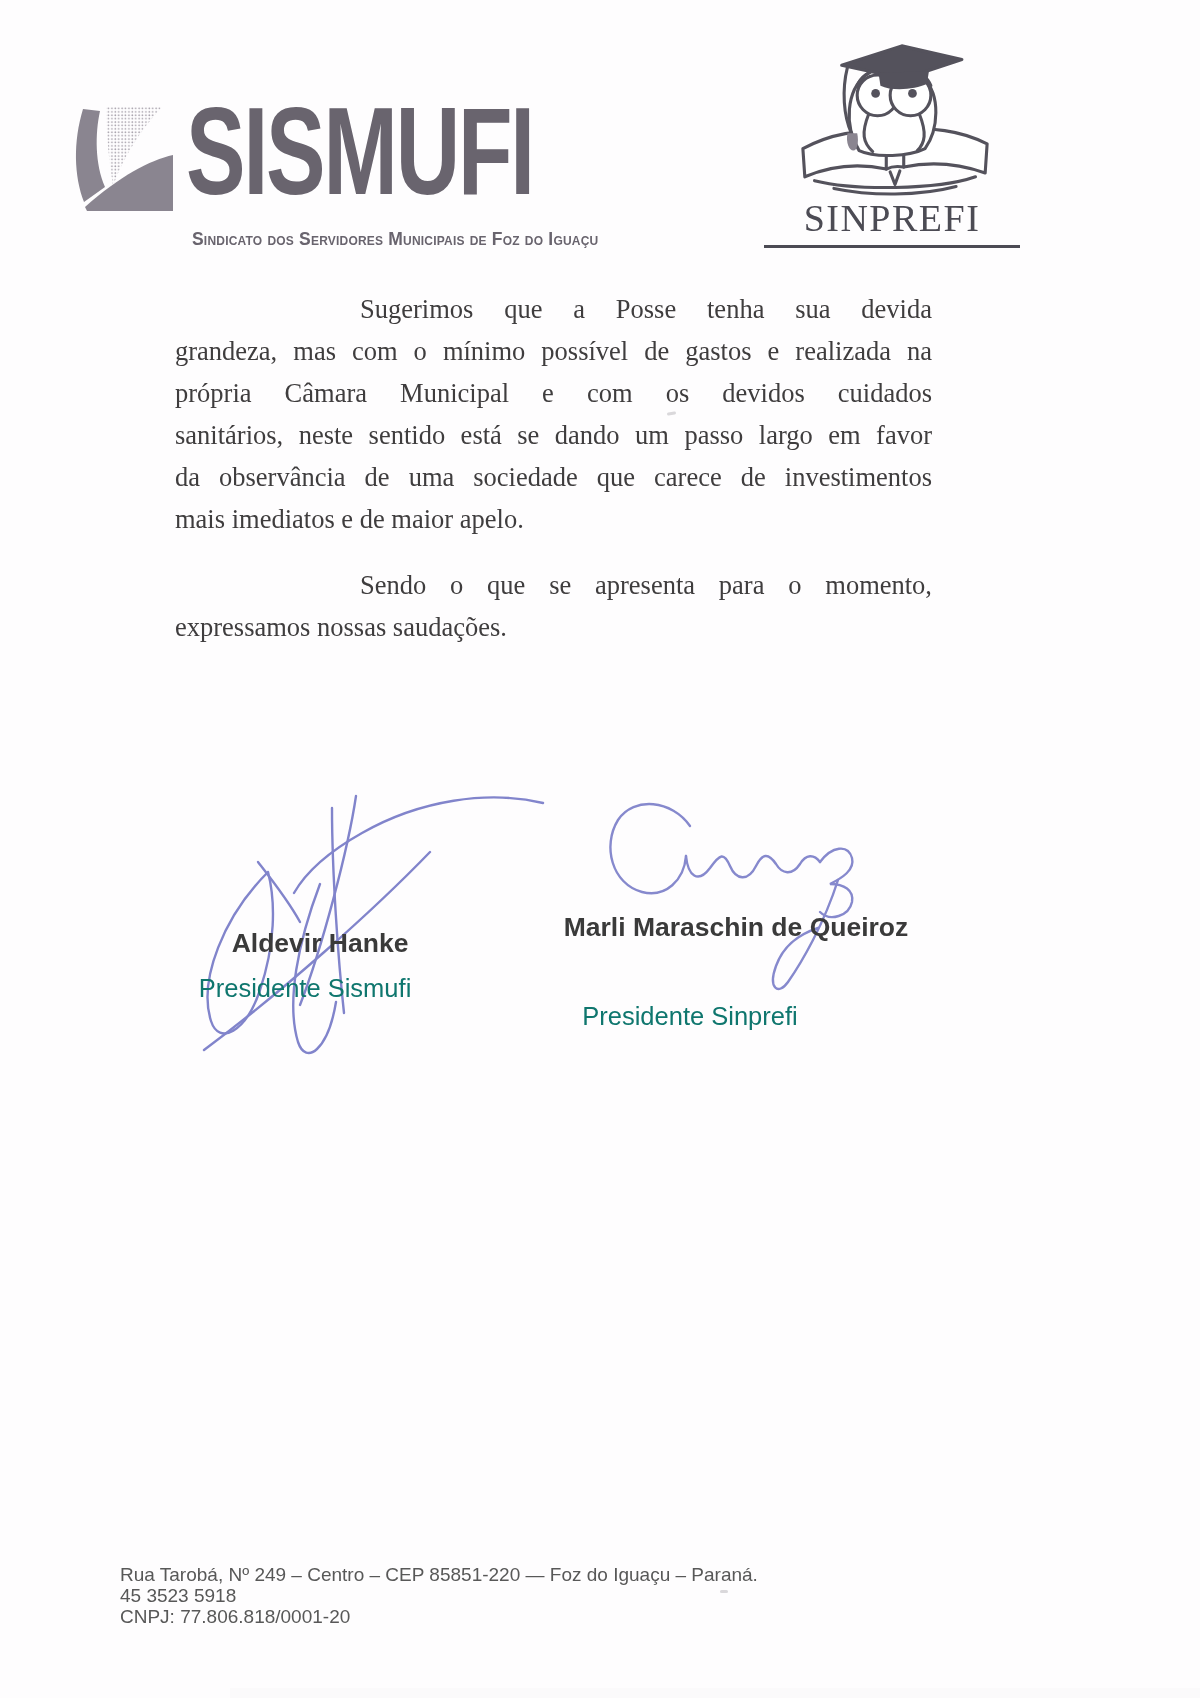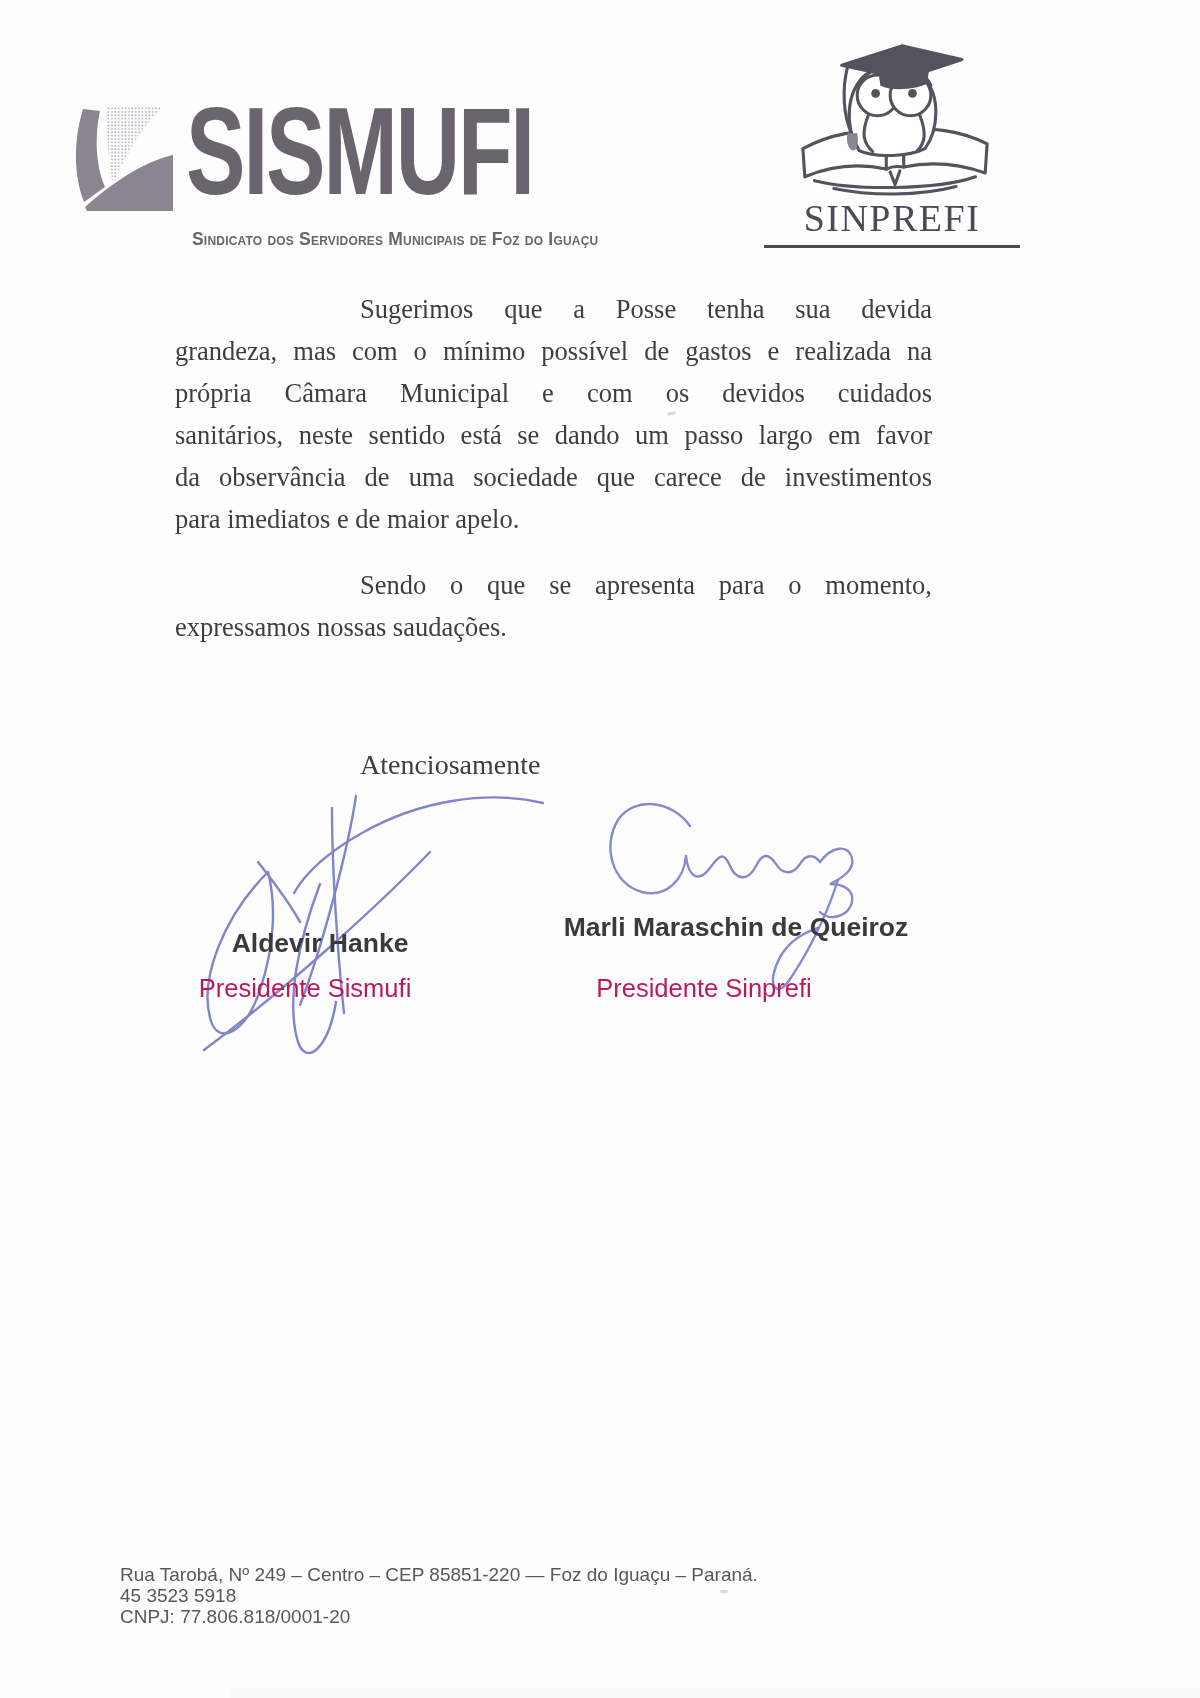--- a/index.html
+++ b/index.html
@@ -57,25 +57,25 @@
     position:absolute;top:912px;
     font-family:"Liberation Sans", sans-serif;font-weight:bold;
     font-size:26.5px;color:var(--name-ink,#3a3a3a);text-align:center;
     white-space:nowrap;
   }
   .sig-name.left{left:170px;width:300px;margin-top:16px;}
   .sig-name.right{left:536px;width:400px;}
   .sig-title{
     position:absolute;top:974px;
     font-family:"Liberation Sans", sans-serif;
-    font-size:25.5px;color:#be185d;text-align:center;
+    font-size:25.5px;color:#0f766e;text-align:center;
     white-space:nowrap;
   }
   .sig-title.left{left:155px;width:300px;}
-  .sig-title.right{left:504px;width:400px;}
+  .sig-title.right{left:490px;width:400px;margin-top:28px;}
   
   .footer{
     position:absolute;left:120px;top:1564px;
     font-family:"Liberation Sans", sans-serif;
     font-size:19px;line-height:21px;color:var(--footer-gray,#585858);
   }
   
   .speck{position:absolute;background:#bcb9bd;opacity:.55;border-radius:2px;}
   .speck.a{left:667px;top:412px;width:9px;height:3px;transform:rotate(-8deg);}
   .speck.b{left:720px;top:1590px;width:8px;height:3px;}
@@ -129,27 +129,26 @@
   </svg>
   <div class="sinprefi-word">SINPREFI</div>
 
   <div class="letter">
     <div class="para1">
         <div class="jline first">Sugerimos que a Posse tenha sua devida</div>
         <div class="jline">grandeza, mas com o mínimo possível de gastos e realizada na</div>
         <div class="jline">própria Câmara Municipal e com os devidos cuidados</div>
         <div class="jline">sanitários, neste sentido está se dando um passo largo em favor</div>
         <div class="jline">da observância de uma sociedade que carece de investimentos</div>
-        <div class="jline last">para imediatos e de maior apelo.</div>
+        <div class="jline last">mais imediatos e de maior apelo.</div>
       </div>
     <div class="para2">
         <div class="jline first">Sendo o que se apresenta para o momento,</div>
         <div class="jline last">expressamos nossas saudações.</div>
       </div>
-    <div class="closing">Atenciosamente</div>
   </div>
 
   <svg class="sig-overlay" viewBox="0 0 1200 1698" aria-hidden="true">
     <g stroke="#7b7ec9" fill="none" stroke-width="2.4" stroke-linecap="round" opacity="0.95">
       <path d="M 543 803 C 488 790 420 800 362 833 C 330 851 306 872 294 893"></path>
       <path d="M 356 796 C 348 850 322 948 300 1005"></path>
       <path d="M 332 808 C 332 872 338 958 344 1013"></path>
       <path d="M 430 852 C 372 912 282 992 204 1050"></path>
       <path d="M 268 872 C 224 916 198 980 211 1021 C 219 1046 246 1032 260 990 C 275 945 276 903 268 872"></path>
       <path d="M 320 884 C 298 942 286 1002 298 1042 C 306 1066 328 1050 336 1002"></path>

